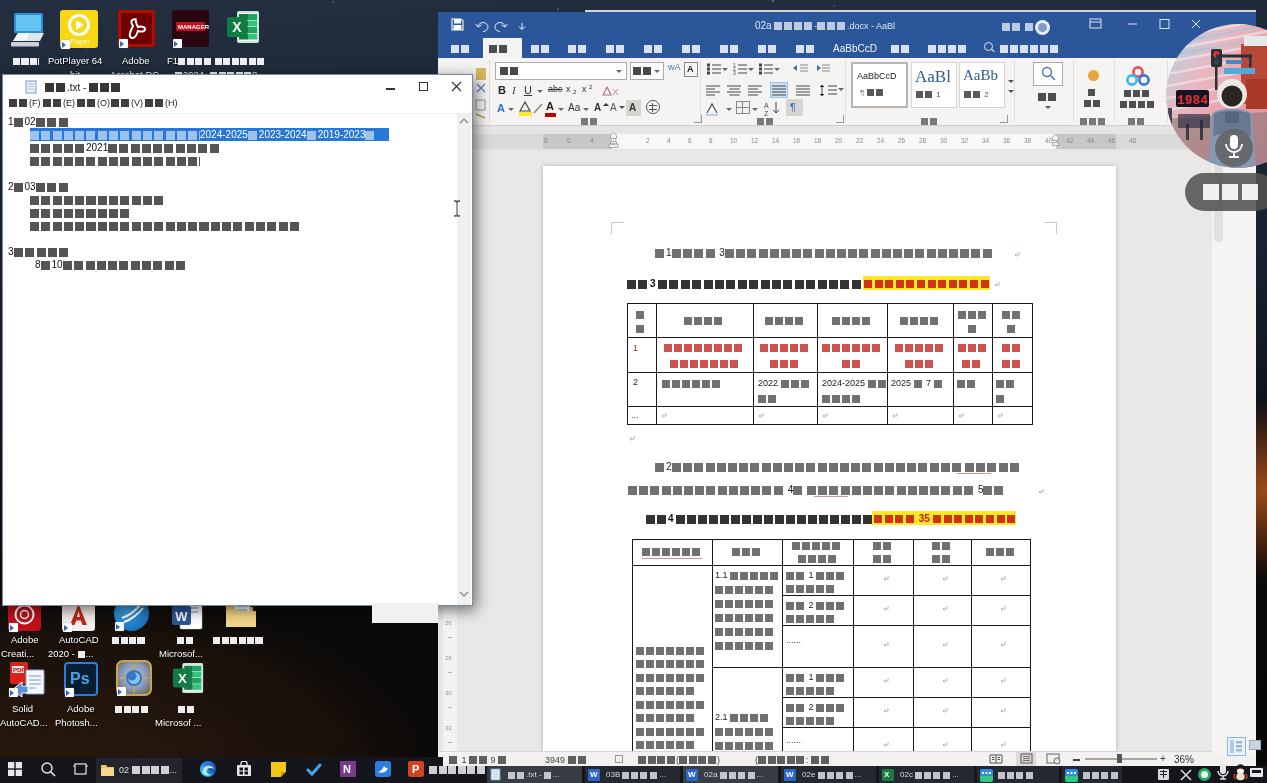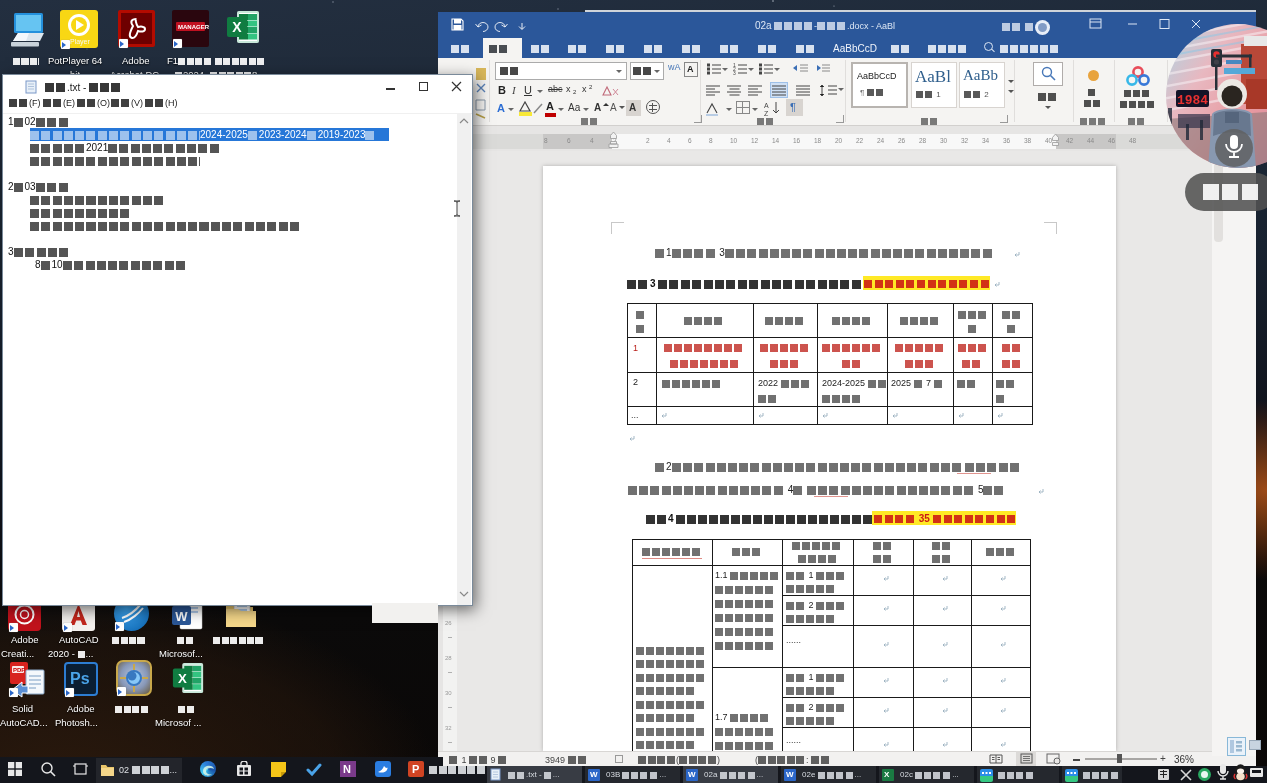--- a/index.html
+++ b/index.html
@@ -900,21 +900,21 @@
 <div style="position:absolute;left:715px;top:612.4px;display:flex;align-items:center;height:11px;">
       <i style="display:inline-block;width:60px;height:8px;background:repeating-linear-gradient(90deg,rgba(45,45,45,.68) 0 8px,transparent 8px 10px)"></i>
     </div>
 <div style="position:absolute;left:715px;top:626.6px;display:flex;align-items:center;height:11px;">
       <i style="display:inline-block;width:60px;height:8px;background:repeating-linear-gradient(90deg,rgba(45,45,45,.68) 0 8px,transparent 8px 10px)"></i>
     </div>
 <div style="position:absolute;left:715px;top:640.8px;display:flex;align-items:center;height:11px;">
       <i style="display:inline-block;width:60px;height:8px;background:repeating-linear-gradient(90deg,rgba(45,45,45,.68) 0 8px,transparent 8px 10px)"></i>
     </div>
 <div style="position:absolute;left:715px;top:712px;display:flex;align-items:center;height:11px;">
-      <span style="font:normal 9px/1 'Liberation Sans',sans-serif;color:#222;white-space:pre">1.7 </span>
+      <span style="font:normal 9px/1 'Liberation Sans',sans-serif;color:#222;white-space:pre">2.1 </span>
       <i style="display:inline-block;width:40px;height:8px;background:repeating-linear-gradient(90deg,rgba(45,45,45,.68) 0 8px,transparent 8px 10px)"></i>
     </div>
 <div style="position:absolute;left:715px;top:726px;display:flex;align-items:center;height:11px;">
       <i style="display:inline-block;width:60px;height:8px;background:repeating-linear-gradient(90deg,rgba(45,45,45,.68) 0 8px,transparent 8px 10px)"></i>
     </div>
 <div style="position:absolute;left:715px;top:740px;display:flex;align-items:center;height:11px;">
       <i style="display:inline-block;width:60px;height:8px;background:repeating-linear-gradient(90deg,rgba(45,45,45,.68) 0 8px,transparent 8px 10px)"></i>
     </div>
 <div style="position:absolute;left:786px;top:570px;display:flex;align-items:center;height:11px;">
       <i style="display:inline-block;width:20px;height:8px;background:repeating-linear-gradient(90deg,rgba(45,45,45,.68) 0 8px,transparent 8px 10px)"></i>

